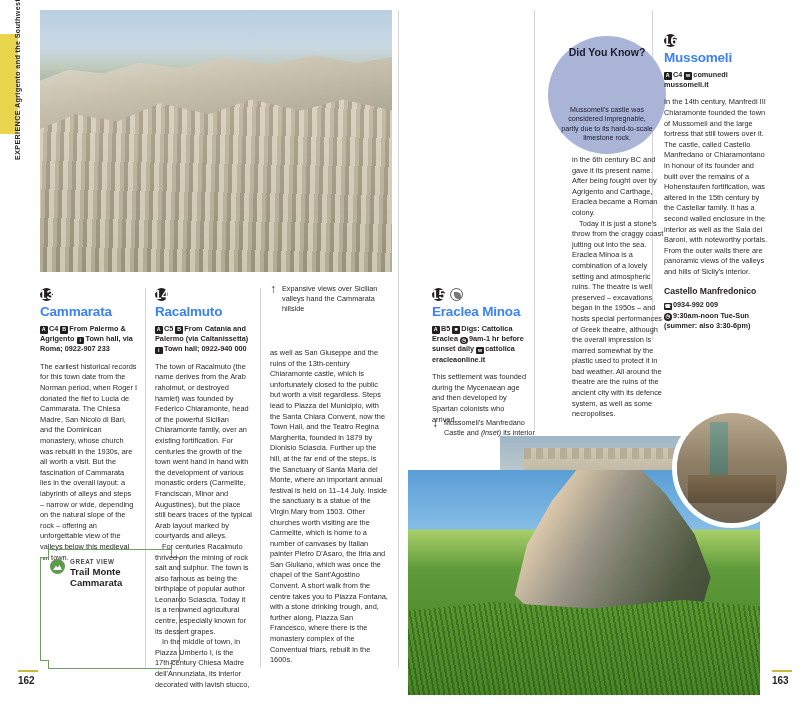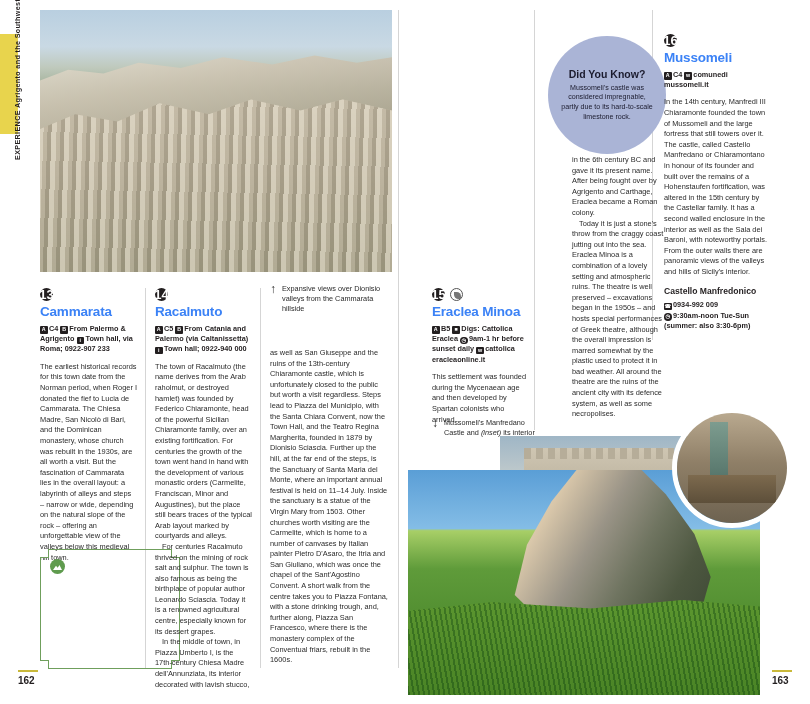--- a/index.html
+++ b/index.html
@@ -172,21 +172,21 @@
     background:#fff;clip-path:polygon(0 100%,33% 30%,52% 62%,72% 18%,100% 100%);
   }
   .gv-kicker{font-size:6.3px;letter-spacing:.5px;color:#4a4a4a;font-weight:600;}
   .gv-title{font-size:9.6px;font-weight:700;color:#231f20;line-height:11px;margin-top:1px;}
   .gv-body{font-size:7.4px;line-height:10.6px;color:#2a2a2a;margin-top:6px;}
 
   
   .dyk{
     position:absolute;left:548px;top:36px;width:118px;height:118px;border-radius:50%;
     background:#aab4d6;display:flex;flex-direction:column;align-items:center;
-    justify-content:center;padding:10px 12px;text-align:center;
+    justify-content:space-between;padding:10px 12px;text-align:center;
   }
   .dyk-title{font-size:10.5px;font-weight:700;color:#1b1b2e;margin-bottom:4px;}
   .dyk-body{font-size:7.1px;line-height:9.6px;color:#1b1b2e;}
 
   
   .caption{position:absolute;font-size:7.3px;line-height:10.2px;color:#2a2a2a;display:flex;gap:6px;}
   .arrow{font-size:12px;line-height:10px;color:#2a2a2a;flex:none;}
   .italic{font-style:italic;}
   .sub-head{font-size:8.6px;font-weight:700;color:#231f20;margin:8px 0 4px;}
 </style>
@@ -221,41 +221,45 @@
     <p>The earliest historical records for this town date from the Norman period, when Roger I donated the fief to Lucia de Cammarata. The Chiesa Madre, San Nicolò di Bari, and the Dominican monastery, whose church was rebuilt in the 1930s, are all worth a visit. But the fascination of Cammarata lies in the overall layout: a labyrinth of alleys and steps – narrow or wide, depending on the natural slope of the rock – offering an unforgettable view of the valleys below this medieval hill town.</p>
   </div>
 
   <div class="gv-box">
     <span class="corner c1"></span>
       <span class="corner c2"></span>
     <span class="corner c3"></span>
       <span class="corner c4"></span>
     <div class="gv-head">
       <span class="gv-circle"></span>
+      <div>
+        <div class="gv-kicker">GREAT VIEW</div>
+        <div class="gv-title">Trail Monte Cammarata</div>
+      </div>
     </div>
   </div>
 
   <div class="col" style="left:155px;top:288px;width:97px;">
     <div class="badge-row">
       <span class="num-badge">14</span>
     </div>
     <h2 class="place-title">Racalmuto</h2>
     <div class="info-line">
       <span class="ico">A</span><span>C5</span>
       <span class="ico">B</span><span>From Catania and Palermo (via Caltanissetta)</span>
       <span class="ico">i</span><span>Town hall; 0922-940 000</span>
     </div>
     <p>The town of Racalmuto (the name derives from the Arab raholmut, or destroyed hamlet) was founded by Federico Chiaramonte, head of the powerful Sicilian Chiaramonte family, over an existing fortification. For centuries the growth of the town went hand in hand with the development of various monastic orders (Carmelite, Franciscan, Minor and Augustines), but the place still bears traces of the typical Arab layout marked by courtyards and alleys.</p>
     <p>For centuries Racalmuto thrived on the mining of rock salt and sulphur. The town is also famous as being the birthplace of popular author Leonardo Sciascia. Today it is a renowned agricultural centre, especially known for its dessert grapes.</p>
     <p>In the middle of town, in Piazza Umberto I, is the 17th-century Chiesa Madre dell'Annunziata, its interior decorated with lavish stucco,</p>
   </div>
 
   <div class="caption" style="left:270px;top:284px;width:118px;">
     <span class="arrow">↑</span>
-    <span>Expansive views over Dionisio valleys from the Cammarata hillside</span>
+    <span>Expansive views over Sicilian valleys hand the Cammarata hillside</span>
   </div>
   <div class="col" style="left:270px;top:348px;width:118px;">
     <p>as well as San Giuseppe and the ruins of the 13th-century Chiaramonte castle, which is unfortunately closed to the public but worth a visit regardless. Steps lead to Piazza del Municipio, with the Santa Chiara Convent, now the Town Hall, and the Teatro Regina Margherita, founded in 1879 by Dionisio Sciascia. Further up the hill, at the far end of the steps, is the Sanctuary of Santa Maria del Monte, where an important annual festival is held on 11–14 July. Inside the sanctuary is a statue of the Virgin Mary from 1503. Other churches worth visiting are the Carmelite, which is home to a number of canvases by Italian painter Pietro D'Asaro, the Itria and San Giuliano, which was once the chapel of the Sant'Agostino Convent. A short walk from the centre takes you to Piazza Fontana, with a stone drinking trough, and, further along, Piazza San Francesco, where there is the monastery complex of the Conventual friars, rebuilt in the 1600s.</p>
   </div>
 
   <div class="col" style="left:432px;top:288px;width:95px;">
     <div class="badge-row">
       <span class="num-badge">15</span>
       <span class="leaf-icon"></span>
     </div>

